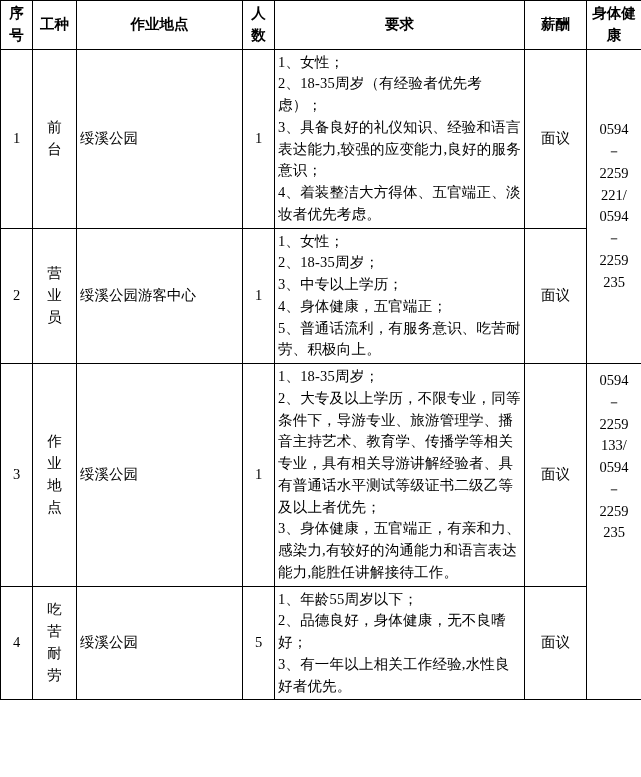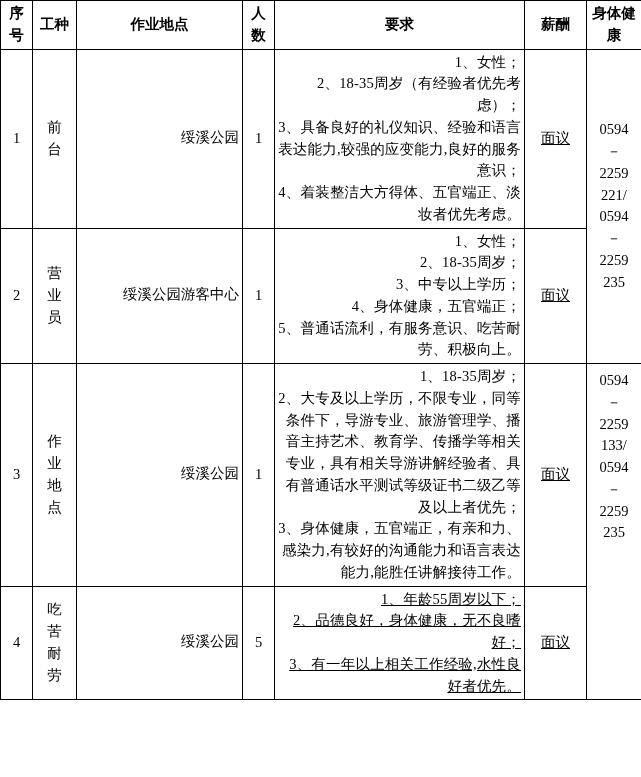--- a/index.html
+++ b/index.html
@@ -52,39 +52,37 @@
     font-size: 15px;
     line-height: 1.35;
   }
   td.job .vtext {
     display: inline-block;
     width: 1em;
     word-break: break-all;
     white-space: normal;
   }
   td.place {
-    text-align: right;
+    text-align: left;
     font-size: 15px;
     line-height: 1.5;
-    font-family: Liberation Mono, monospace;
   }
   td.count {
     text-align: center;
     font-size: 15px;
   }
   td.req {
-    text-align: right;
+    text-align: left;
     font-size: 14.5px;
     line-height: 1.62;
     letter-spacing: 0.2px;
   }
   td.salary {
     text-align: center;
     font-size: 15px;
-    text-decoration: underline;
   }
   td.phone {
     text-align: center;
     font-size: 14.5px;
     line-height: 1.62;
     vertical-align: top;
     padding-top: 26px;
   }
   td.phone.mid2 {
     vertical-align: top;
@@ -154,19 +152,19 @@
       <td class="salary">面议</td>
       <td class="phone mid2" rowspan="2">
         <span class="phone-lines"><span>0594</span><span>－</span><span>2259</span><span>133/</span><span>0594</span><span>－</span><span>2259</span><span>235</span></span>
       </td>
     </tr>
     <tr>
       <td class="seq">4</td>
       <td class="job"><span class="vtext">吃苦耐劳</span></td>
       <td class="place">绥溪公园</td>
       <td class="count">5</td>
-      <td class="req" style="white-space:pre-line;text-decoration:underline;">1、年龄55周岁以下；
+      <td class="req" style="white-space:pre-line;">1、年龄55周岁以下；
 2、品德良好，身体健康，无不良嗜好；
 3、有一年以上相关工作经验,水性良好者优先。</td>
       <td class="salary">面议</td>
     </tr>
   </tbody>
 </table>
 
 </body></html>

